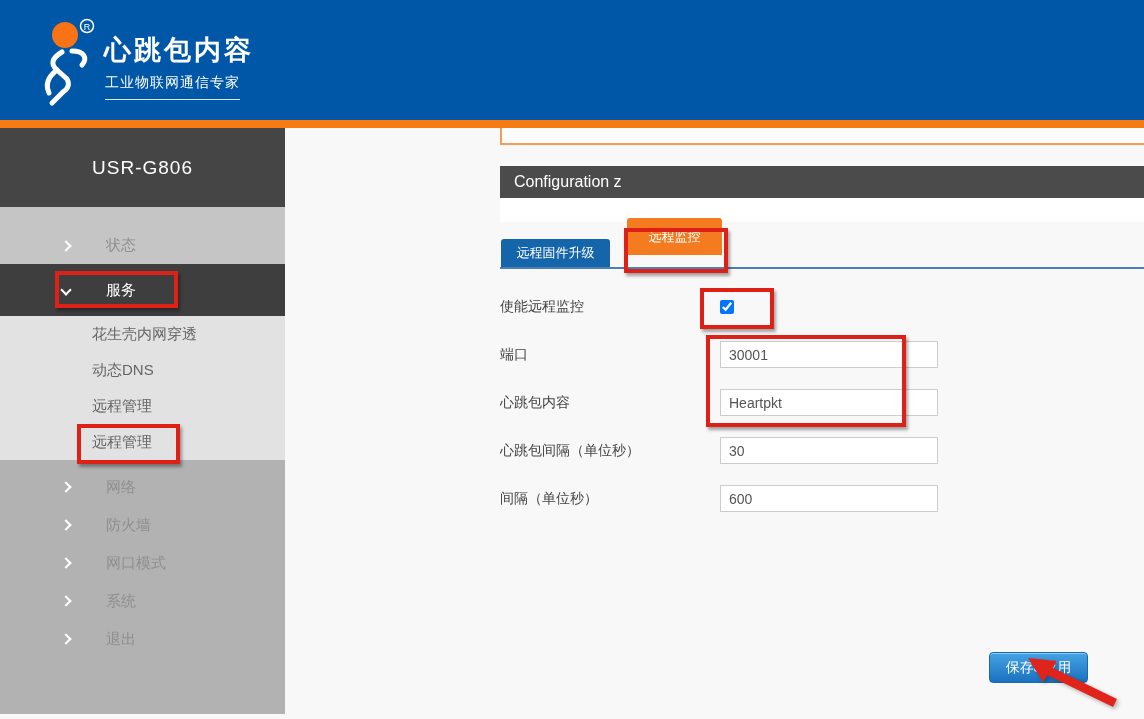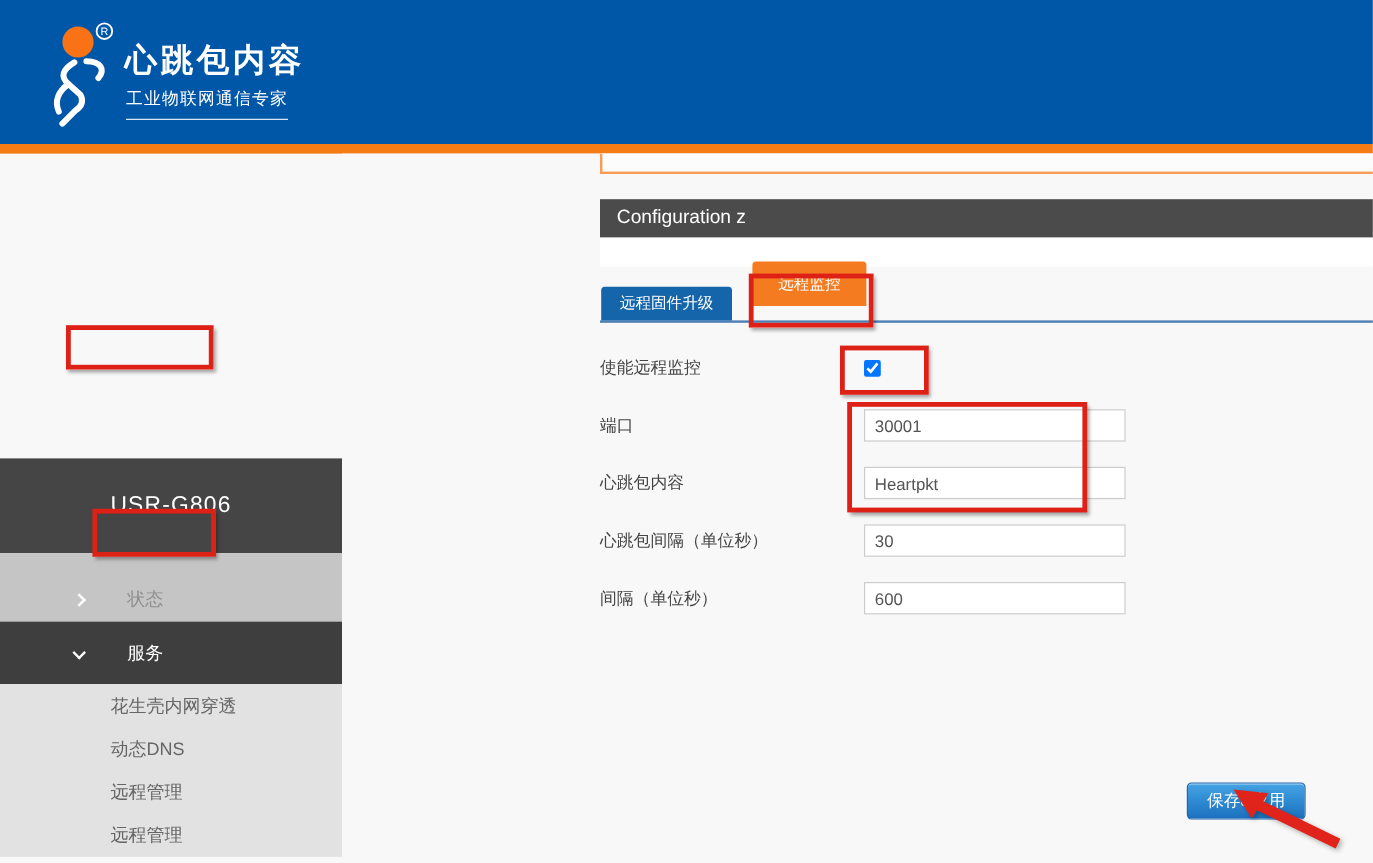--- a/index.html
+++ b/index.html
@@ -9,21 +9,21 @@
   
   .header { position:absolute; left:0; top:0; width:1144px; height:120px; background:#0057a8; }
   .orange-strip { position:absolute; left:0; top:120px; width:1144px; height:8px; background:#f57b14; }
   .logo-wrap { position:absolute; left:28px; top:18px; width:340px; height:96px; }
   .logo-svg { position:absolute; left:0; top:0; }
   .brand-title { position:absolute; left:76px; top:14px; color:#fff; font-size:27px; font-weight:bold; letter-spacing:3px; }
   .brand-sub { position:absolute; left:77px; top:56px; color:#fff; font-size:14px; letter-spacing:1px;
     padding-bottom:7px; border-bottom:1px solid rgba(255,255,255,.85); }
 
   
-  .sidebar { position:absolute; left:0; top:128px; width:285px; height:586px; display:flex; flex-direction:column;justify-content:flex-end; }
+  .sidebar { position:absolute; left:0; top:128px; width:285px; height:586px; display:flex; flex-direction:column; }
   .brand-block { height:79px; background:#454545; color:#fff; font-size:19px; letter-spacing:1px;
     display:flex; align-items:center; justify-content:center; }
   .side-item { display:flex; align-items:center; padding-left:62px; font-size:15px; cursor:pointer;gap:16px; }
   .chev { width:8px; height:8px; border:solid #fff; border-width:0 2px 2px 0; display:inline-block;
     margin-right:20px; flex:none; }
   .chev.right { transform:rotate(-45deg); }
   .chev.down  { transform:rotate(45deg); }
   .item-status { height:57px; background:#c5c5c5; color:#8f8f8f; padding-top:20px; }
   .item-services { height:52px; background:#3e3e3e; color:#fff; }
   .submenu { background:#e2e2e2; }
@@ -99,20 +99,42 @@
     <span>服务</span>
   </div>
 
   <div class="submenu">
     <div class="sub-item">花生壳内网穿透</div>
     <div class="sub-item">动态DNS</div>
     <div class="sub-item">远程管理</div>
     <div class="sub-item">远程管理</div>
   </div>
 
+  <div class="side-bottom">
+    <div class="side-item">
+      <span class="chev right"></span>
+      <span>网络</span>
+    </div>
+    <div class="side-item">
+      <span class="chev right"></span>
+      <span>防火墙</span>
+    </div>
+    <div class="side-item">
+      <span class="chev right"></span>
+      <span>网口模式</span>
+    </div>
+    <div class="side-item">
+      <span class="chev right"></span>
+      <span>系统</span>
+    </div>
+    <div class="side-item">
+      <span class="chev right"></span>
+      <span>退出</span>
+    </div>
+  </div>
 </div>
 
 <div class="content">
   <div class="cut-panel"></div>
   <div class="cfg-bar">Configuration z</div>
   <div class="cfg-white"></div>
 
   <div class="tab-line"></div>
   <div class="tab tab-blue">远程固件升级</div>
   <div class="tab tab-orange">远程监控</div>

